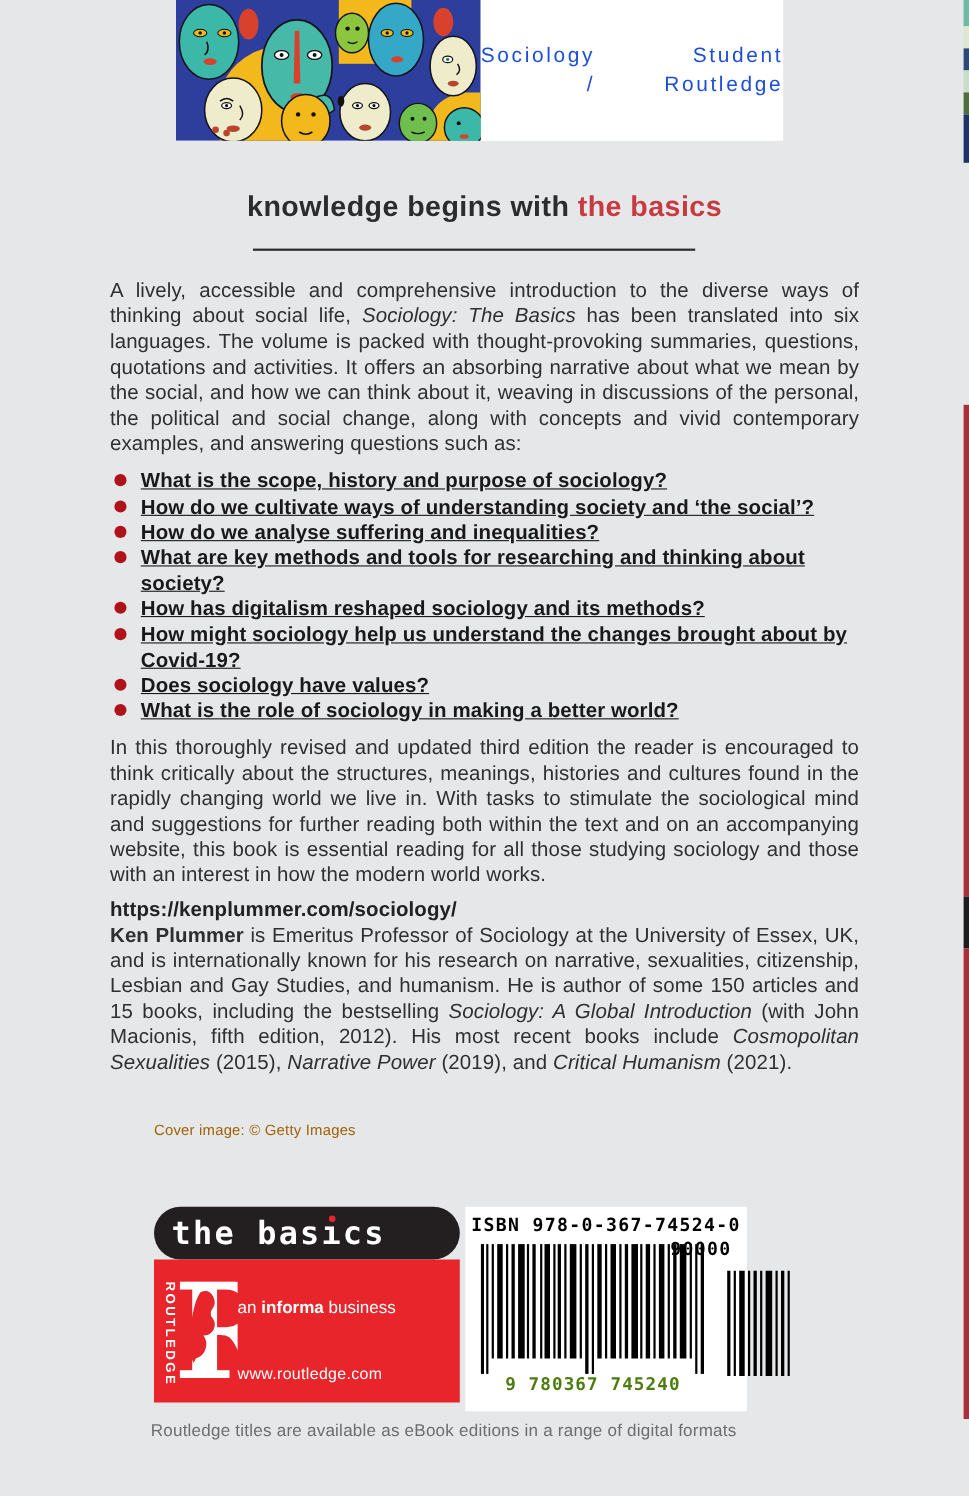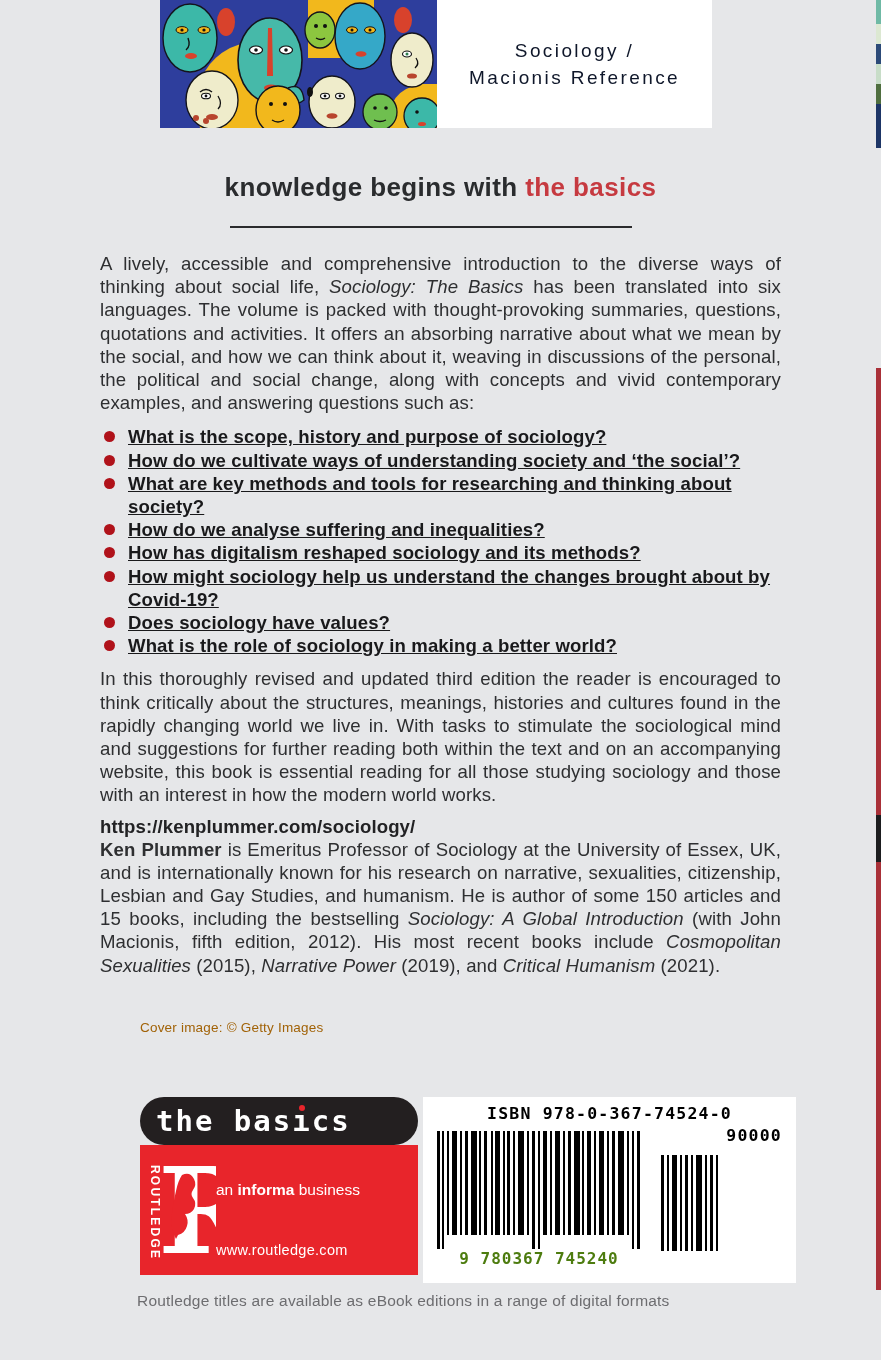--- a/index.html
+++ b/index.html
@@ -15,22 +15,22 @@
   body{
     width:881px;height:1360px;position:relative;
     background:var(--bg);
     font-family:"Liberation Sans",sans-serif;
     color:var(--ink);
     overflow:hidden;
   }
   
   .top-panel{position:absolute;left:160px;top:0;width:552px;height:128px;background:#ffffff;display:flex;}
   .art{width:277px;height:128px;display:block;}
-  .category{flex:1;display:flex;flex-direction:column;justify-content:center;align-items:center;
-    font-size:19px;letter-spacing:2.4px;color:#0f172a;line-height:27px;font-weight:500;}
+  .category{flex:1;display:flex;flex-direction:row;justify-content:center;align-items:center;
+    font-size:19px;letter-spacing:2.4px;color:#1d4ed8;line-height:27px;font-weight:500;text-align:right;}
   
   .tagline{position:absolute;left:0;top:172px;width:881px;text-align:center;
     font-size:26px;font-weight:bold;letter-spacing:0.4px;color:#2a2c2e;}
   .tagline .accent{color:var(--accent-red);}
   .tagline-rule{position:absolute;left:230px;top:226px;width:402px;height:0;border-top:2px solid #2b2b2d;}
   
   .main{position:absolute;left:100px;top:252px;width:681px;}
   p.body{font-size:18.6px;line-height:23.2px;text-align:justify;margin:0;letter-spacing:0.1px;color:var(--ink);}
   .questions{list-style:none;margin:11px 0 10px 0;padding:0;}
   .questions li{display:flex;align-items:flex-start;font-weight:bold;color:#19191b;
@@ -48,21 +48,21 @@
   .dot-i::after{content:'';position:absolute;left:50%;top:1px;transform:translateX(-50%);
     width:6px;height:6px;border-radius:50%;background:var(--routledge-red);}
   .dot-i .stem{visibility:visible;}
   .red-box{height:130px;background:var(--routledge-red);position:relative;color:#fff;}
   .routledge-vertical{position:absolute;left:8px;top:20px;writing-mode:vertical-rl;text-orientation:sideways;
     font-size:12px;font-weight:bold;letter-spacing:2.2px;color:#fff;}
   .r-glyph{position:absolute;left:22px;top:8px;}
   .informa{position:absolute;left:76px;top:36px;font-size:15.5px;}
   .informa b{font-weight:bold;}
   .website{position:absolute;left:76px;bottom:17px;font-size:14.5px;letter-spacing:0.3px;margin-top:24px;}
-  .barcode-panel{position:absolute;left:423px;top:1097px;width:373px;height:186px;background:#ffffff;}
+  .barcode-panel{position:absolute;left:423px;top:1097px;width:256px;height:186px;background:#ffffff;}
   .isbn-line{position:absolute;left:0;top:7px;width:100%;text-align:center;
     font-family:"DejaVu Sans Mono",monospace;font-weight:bold;font-size:16.5px;letter-spacing:1.2px;color:#000;}
   .price-line{position:absolute;right:14px;top:29px;font-family:"DejaVu Sans Mono",monospace;
     font-weight:bold;font-size:16.5px;letter-spacing:1.2px;color:#000;}
   .bars-main{position:absolute;left:14px;top:34px;}
   .bars-addon{position:absolute;left:238px;top:58px;}
   .digits-line{position:absolute;left:6px;top:152px;width:220px;text-align:center;
     font-family:"DejaVu Sans Mono",monospace;font-weight:bold;font-size:16px;letter-spacing:1px;color:#4d7c0f;background:transparent;}
   .footer-note{position:absolute;left:137px;top:1292px;font-size:15.5px;color:#6d6d70;letter-spacing:0.2px;}
   
@@ -143,21 +143,21 @@
     <circle cx="215" cy="108" r="1.8" fill="#111"></circle>
     <circle cx="226" cy="108" r="1.8" fill="#111"></circle>
     <path d="M214,120 q6,3 12,0" fill="none" stroke="#111" stroke-width="1.3"></path>
 
     <ellipse cx="262" cy="116" rx="18" ry="18" fill="#3cb8a8" stroke="#14141c" stroke-width="1.3"></ellipse>
     <circle cx="257" cy="112" r="1.8" fill="#111"></circle>
     <ellipse cx="262" cy="124" rx="4" ry="2" fill="#d8422c"></ellipse>
   </svg>
   <div class="category">
     <span>Sociology /</span>
-    <span>Macionis Reference</span>
+    <span>Student Routledge</span>
   </div>
 </div>
 
 <div class="tagline"><span>knowledge begins with </span><span class="accent">the basics</span></div>
 <div class="tagline-rule"></div>
 
 <div class="main">
   <p class="body"><span>A lively, accessible and comprehensive introduction to the diverse ways of thinking about social life, </span><span style="font-style: italic;">Sociology: The Basics</span><span> has been translated into six languages. The volume is packed with thought-provoking summaries, questions, quotations and activities. It offers an absorbing narrative about what we mean by the social, and how we can think about it, weaving in discussions of the personal, the political and social change, along with concepts and vivid contemporary examples, and answering questions such as:</span></p>
 
   <ul class="questions">
@@ -168,26 +168,26 @@
       </li>
 
       <li>
         <span class="dot"></span>
         <span>How do we cultivate ways of understanding society and ‘the social’?</span>
       </li>
 
 
       <li>
         <span class="dot"></span>
+        <span>How do we analyse suffering and inequalities?</span>
+      </li>
+
+      <li>
+        <span class="dot"></span>
         <span>What are key methods and tools for researching and thinking about society?</span>
-      </li>
-
-      <li>
-        <span class="dot"></span>
-        <span>How do we analyse suffering and inequalities?</span>
       </li>
 
       <li>
         <span class="dot"></span>
         <span>How has digitalism reshaped sociology and its methods?</span>
       </li>
 
       <li>
         <span class="dot"></span>
         <span>How might sociology help us understand the changes brought about by Covid-19?</span>

